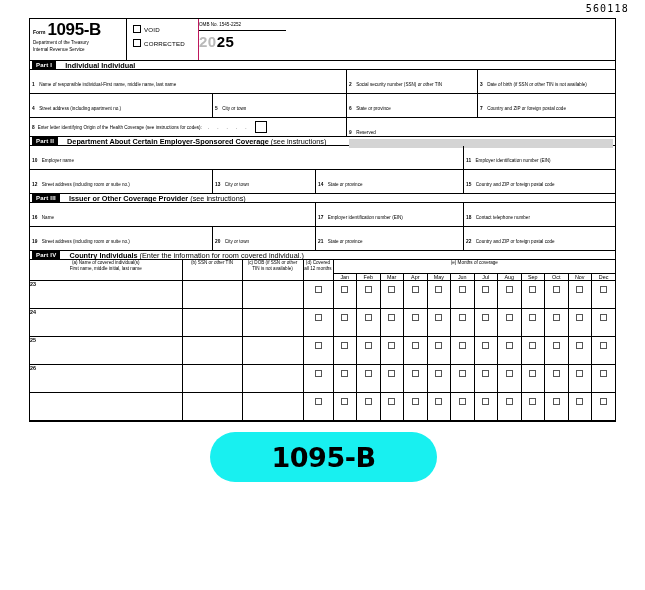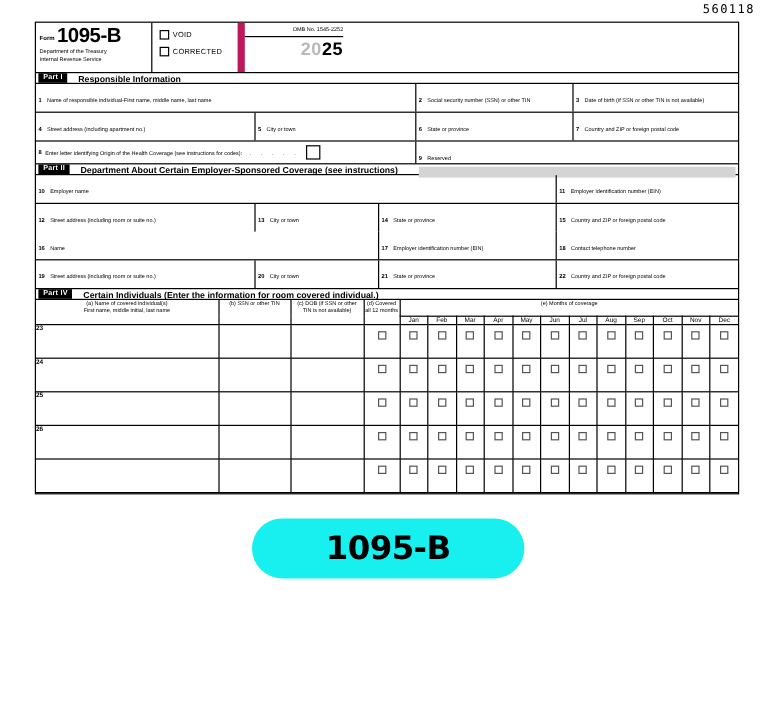--- a/index.html
+++ b/index.html
@@ -60,35 +60,35 @@
     padding:6px 0 0 6px;
   }
   .chkline{display:flex;align-items:center;margin-bottom:6px;}
   .box{
     width:8px;height:8px;border:1px solid #000;background:#fff;
     box-sizing:border-box;display:inline-block;
   }
   .chklbl{font-size:6.2px;margin-left:3px;letter-spacing:0.2px;}
 
   .mh-omb{
-    width:88px;border-left:6px solid #be185d;box-sizing:border-box;
-    text-align:right;padding-top:3px;
+    width:88px;border-left:1px solid #be185d;box-sizing:border-box;
+    text-align:left;padding-top:3px;
   }
   .omb-no{font-size:4.6px;border-bottom:1px solid #000;padding-bottom:3px;}
   .omb-year{font-size:15px;font-weight:bold;letter-spacing:0.5px;margin-top:2px;}
   .omb-year .dim{color:#b9b9b9;}
 
   
   .partbar{display:flex;align-items:center;height:10px;border-top:1px solid #000;border-bottom:1px solid #000;padding-left:2px;box-sizing:border-box;}
   .parttag{
     background:#000;color:#fff;font-size:6px;font-weight:bold;
     padding:1px 4px 1.5px 4px;letter-spacing:0.2px;line-height:1;
   }
   .parttitle{font-size:7.3px;font-weight:bold;margin-left:9px;}
-  .parttitle .reg{font-weight:bold;}
+  .parttitle .reg{font-weight:normal;}
 
   
   .shade{background:#d4d4d4;}
 
   
   .leader{letter-spacing:3.4px;}
 
   
   table.p4{border-collapse:collapse;width:100%;table-layout:fixed;}
   table.p4 td{border:1px solid #000;padding:0;vertical-align:top;}
@@ -148,21 +148,21 @@
       </div>
 
       <div class="mh-omb">
         <div class="omb-no">OMB No. 1545-2252</div>
         <div class="omb-year"><span class="dim">20</span><span>25</span></div>
       </div>
     </div>
 
     <div class="partbar">
       <span class="parttag">Part I</span>
-      <span class="parttitle">Responsible Information</span>
+      <span class="parttitle">Individual Individual</span>
     </div>
 
     <div class="row bb">
       <div class="cell fieldcell" style="width:316px;">
         <span class="fno">1</span>
         <span class="flbl">Name of responsible individual-First name, middle name, last name</span>
       </div>
       <div class="cell fieldcell bl" style="width:131px;">
         <span class="fno">2</span>
         <span class="flbl">Social security number (SSN) or other TIN</span>
@@ -234,20 +234,24 @@
       <div class="cell fieldcell bl" style="width:148px;">
         <span class="fno">14</span>
         <span class="flbl">State or province</span>
       </div>
       <div class="cell fieldcell bl" style="flex:1;">
         <span class="fno">15</span>
         <span class="flbl">Country and ZIP or foreign postal code</span>
       </div>
     </div>
 
+    <div class="partbar">
+      <span class="parttag">Part III</span>
+      <span class="parttitle"><span>Issuer or Other Coverage Provider</span> <span class="reg">(see instructions)</span></span>
+    </div>
 
     <div class="row bb">
       <div class="cell fieldcell" style="width:285px;">
         <span class="fno">16</span>
         <span class="flbl">Name</span>
       </div>
       <div class="cell fieldcell bl" style="width:148px;">
         <span class="fno">17</span>
         <span class="flbl">Employer identification number (EIN)</span>
       </div>
@@ -271,21 +275,21 @@
         <span class="flbl">State or province</span>
       </div>
       <div class="cell fieldcell bl" style="flex:1;">
         <span class="fno">22</span>
         <span class="flbl">Country and ZIP or foreign postal code</span>
       </div>
     </div>
 
     <div class="partbar">
       <span class="parttag">Part IV</span>
-      <span class="parttitle"><span>Certain Individuals</span> <span class="reg">(Enter the information for room covered individual.)</span></span>
+      <span class="parttitle"><span>Country Individuals</span> <span class="reg">(Enter the information for room covered individual.)</span></span>
     </div>
 
     <table class="p4">
       <colgroup id="p4cols">
           <col style="width: 152px;">
           <col style="width: 60px;">
           <col style="width: 61px;">
           <col style="width: 30px;">
           <col style="width: 23.5px;">
           <col style="width: 23.5px;">

